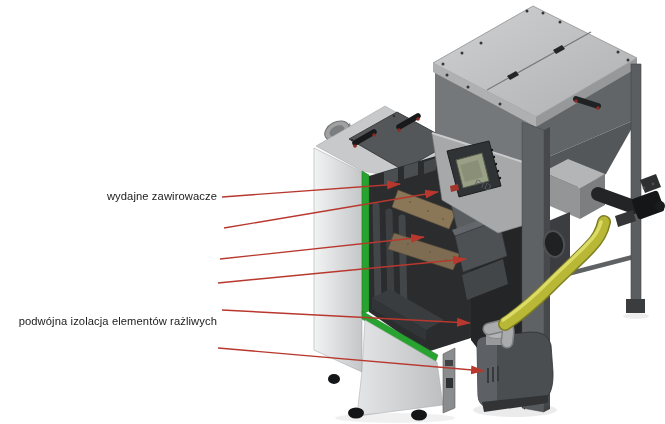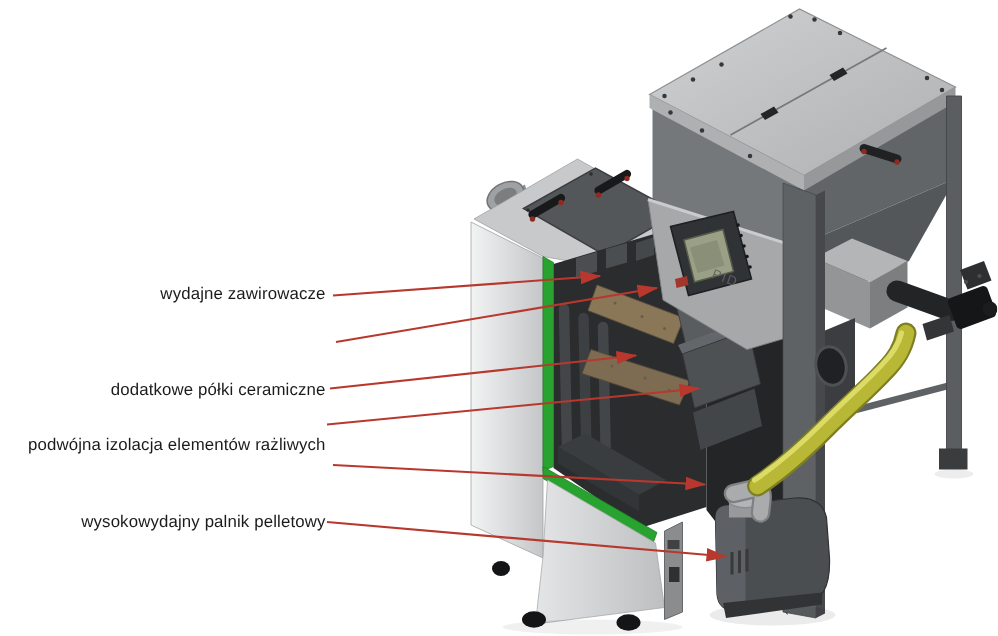--- a/index.html
+++ b/index.html
@@ -218,17 +218,15 @@
     <line x1="222" y1="197" x2="400" y2="184" marker-end="url(#ah)"></line>
     <line x1="224" y1="228" x2="438" y2="192" marker-end="url(#ah)"></line>
     <line x1="220" y1="259" x2="424" y2="237" marker-end="url(#ah)"></line>
     <line x1="218" y1="283" x2="466" y2="259" marker-end="url(#ah)"></line>
     <line x1="222" y1="310" x2="470" y2="323" marker-end="url(#ah)"></line>
     <line x1="218" y1="348" x2="484" y2="371" marker-end="url(#ah)"></line>
   </g>
 </svg>
 
 <div class="label" style="top:189.5px">wydajne zawirowacze</div>
-<div class="label" style="top:253.5px">dodatkowe półki ceramiczne</div>
-<div class="label" style="top:291px">podwójna izolacja elementów rażliwych</div>
-<div class="label" style="top:341.5px">wysokowydajny palnik pelletowy</div>
+<div class="label" style="top:315px">podwójna izolacja elementów rażliwych</div>
 
 </div>
 
 </body></html>

